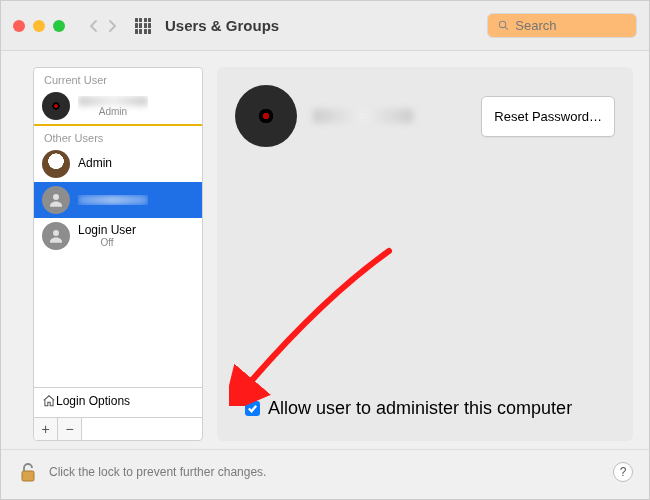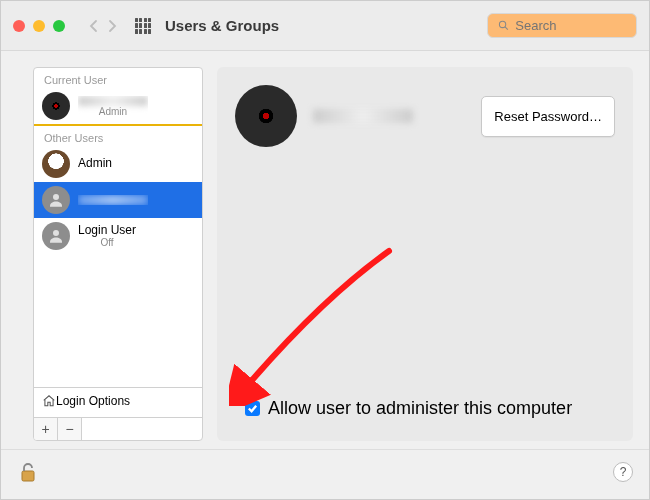--- a/index.html
+++ b/index.html
@@ -189,14 +189,15 @@
   <path d="M160 10 Q 90 60 12 152" stroke="#ff1a1a" stroke-width="6" fill="none" marker-end="url(#ah)" stroke-linecap="round"></path>
 </svg>
 
 <div class="footer">
   <div class="lock">
     <svg width="18" height="22" viewBox="0 0 18 22">
         <rect x="3" y="10" width="12" height="10" rx="1.5" fill="#d8a34a" stroke="#a87a2e"></rect>
         <path d="M5 10 V7 a4 4 0 0 1 8 0" fill="none" stroke="#888" stroke-width="1.8"></path>
       </svg>
   </div>
+  <span class="foot-text">Click the lock to prevent further changes.</span>
   <div class="help">?</div>
 </div>
 
 </body></html>

